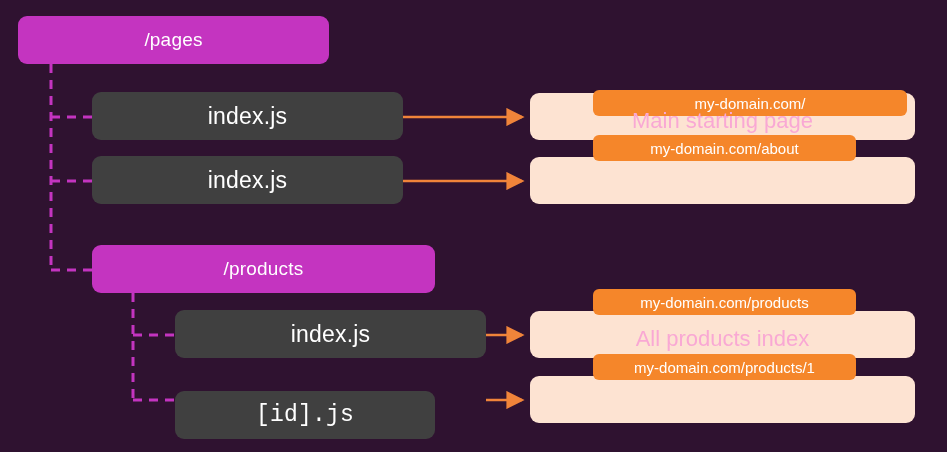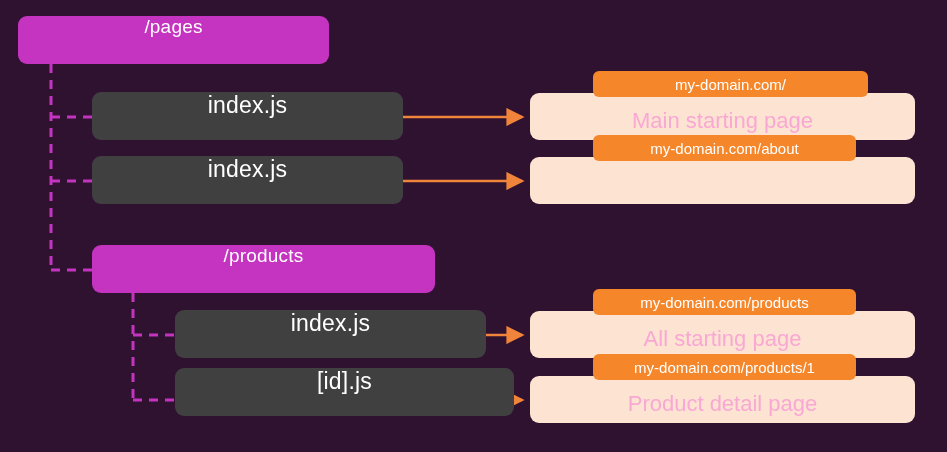--- a/index.html
+++ b/index.html
@@ -24,20 +24,21 @@
     width: 947px;
     height: 452px;
     pointer-events: none;
   }
 
   
   .node {
     position: absolute;
     box-sizing: border-box;
     display: flex;
+    align-items: center;
     justify-content: center;
     border-radius: 9px;
     color: #ffffff;
     letter-spacing: 0.2px;
     white-space: nowrap;
   }
   .node.folder {
     background: #c434c0;
     font-size: 19px;
   }
@@ -133,48 +134,47 @@
   </div>
 
   <div class="node file" style="left:92px; top:156px; width:311px; height:48px;">
     <span>index.js</span>
   </div>
 
   <div class="node file" style="left:175px; top:310px; width:311px; height:48px;">
     <span>index.js</span>
   </div>
 
-  <div class="node file" style="left:175px; top:368px; width:339px; height:48px;">
+  <div class="node file" style="left:175px; top:391px; width:260px; height:48px;font-family:Liberation Mono, monospace;">
     <span>[id].js</span>
   </div>
 
   <div class="result" style="left:530px; top:93px; width:385px; height:47px;">
     <div class="panel"></div>
-    <div class="url" style="left:63px; width:275px;">
+    <div class="url" style="left:63px; width:314px;margin-top:19px;">
       <span>my-domain.com/</span>
     </div>
     <div class="desc">Main starting page</div>
   </div>
 
   <div class="result" style="left:530px; top:157px; width:385px; height:47px;text-align:center;">
     <div class="panel"></div>
     <div class="url" style="left:63px; width:263px;">
       <span>my-domain.com/about</span>
     </div>
   </div>
 
   <div class="result" style="left:530px; top:311px; width:385px; height:47px;">
     <div class="panel"></div>
     <div class="url" style="left:63px; width:263px;text-align:center;">
       <span>my-domain.com/products</span>
     </div>
-    <div class="desc">All starting page</div>
+    <div class="desc">All products index</div>
   </div>
 
   <div class="result" style="left:530px; top:376px; width:385px; height:47px;padding-left:32px;">
     <div class="panel"></div>
     <div class="url" style="left:63px; width:263px;">
       <span>my-domain.com/products/1</span>
     </div>
-    <div class="desc">Product detail page</div>
   </div>
 
 </div>
 
 </body></html>

